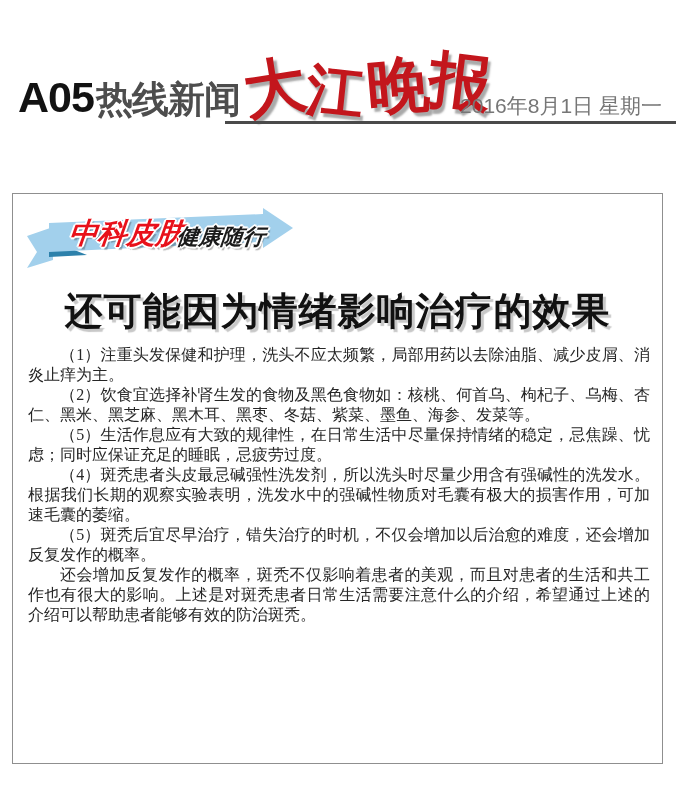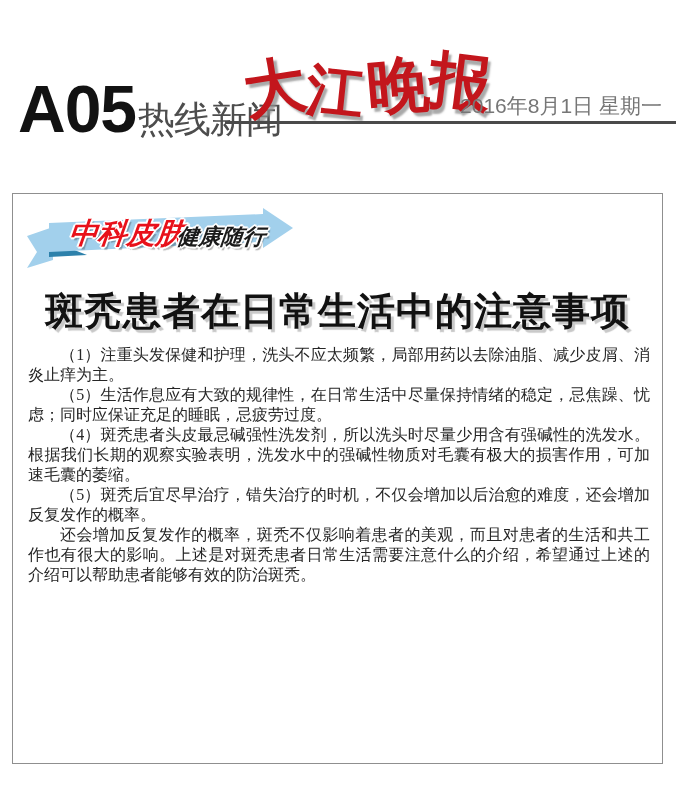--- a/index.html
+++ b/index.html
@@ -19,24 +19,24 @@
     width:676px;height:800px;position:relative;overflow:hidden;
     font-family:"Liberation Sans","DejaVu Sans",sans-serif;
   }
 
   
   .hdr{
     position:absolute;left:18px;top:76px;
     display:flex;align-items:baseline;line-height:1;white-space:nowrap;
   }
   .hdr .page-label{
-    font-size:66px;font-weight:bold;color:#121212;letter-spacing:-1px;
+    font-size:43px;font-weight:bold;color:#121212;letter-spacing:-1px;
   }
   .hdr .section-title{
-    font-size:37px;font-weight:normal;color:var(--section-gray);margin-left:2px;letter-spacing:-1px;
+    font-size:37px;font-weight:bold;color:var(--section-gray);margin-left:2px;letter-spacing:-1px;
   }
   .masthead{
     position:absolute;left:243px;top:38px;width:235px;height:92px;
     display:flex;align-items:center;justify-content:space-between;
     font-family:"Liberation Serif","DejaVu Serif",serif;
     color:var(--masthead-red);font-weight:bold;font-size:62px;line-height:1;
     text-shadow:3px 4px 2px rgba(140,140,140,0.75);
   }
   .masthead span{display:inline-block;}
   .masthead span:nth-child(1){transform:rotate(-9deg) translateY(4px);}
@@ -120,23 +120,24 @@
       <polygon class="rb-band" points="0,28 26,19 26,52 0,60 10,44"></polygon>
 
       <polygon class="rb-fold" points="22,32 60,47 22,49"></polygon>
 
       <polygon class="rb-band" points="22,15 236,6 236,0 266,20 236,40 236,34 22,44"></polygon>
     </svg>
     <span class="brand">中科皮肤</span>
     <span class="slogan">健康随行</span>
   </div>
 
-  <div class="article-title">斑秃患者在日常生活中的注意事项</div>
+  <div class="article-title">还可能因为情绪影响治疗的效果</div>
 
   <div class="article-body">
       <p class="para">（1）注重头发保健和护理，洗头不应太频繁，局部用药以去除油脂、减少皮屑、消炎止痒为主。</p>
+      <p class="para">（2）饮食宜选择补肾生发的食物及黑色食物如：核桃、何首乌、枸杞子、乌梅、杏仁、黑米、黑芝麻、黑木耳、黑枣、冬菇、紫菜、墨鱼、海参、发菜等。</p>
       <p class="para">（5）生活作息应有大致的规律性，在日常生活中尽量保持情绪的稳定，忌焦躁、忧虑；同时应保证充足的睡眠，忌疲劳过度。</p>
       <p class="para">（4）斑秃患者头皮最忌碱强性洗发剂，所以洗头时尽量少用含有强碱性的洗发水。根据我们长期的观察实验表明，洗发水中的强碱性物质对毛囊有极大的损害作用，可加速毛囊的萎缩。</p>
       <p class="para">（5）斑秃后宜尽早治疗，错失治疗的时机，不仅会增加以后治愈的难度，还会增加反复发作的概率。</p>
       <p class="para">还会增加反复发作的概率，斑秃不仅影响着患者的美观，而且对患者的生活和共工作也有很大的影响。上述是对斑秃患者日常生活需要注意什么的介绍，希望通过上述的介绍可以帮助患者能够有效的防治斑秃。</p>
     </div>
 
 </div>
 
 </body></html>

